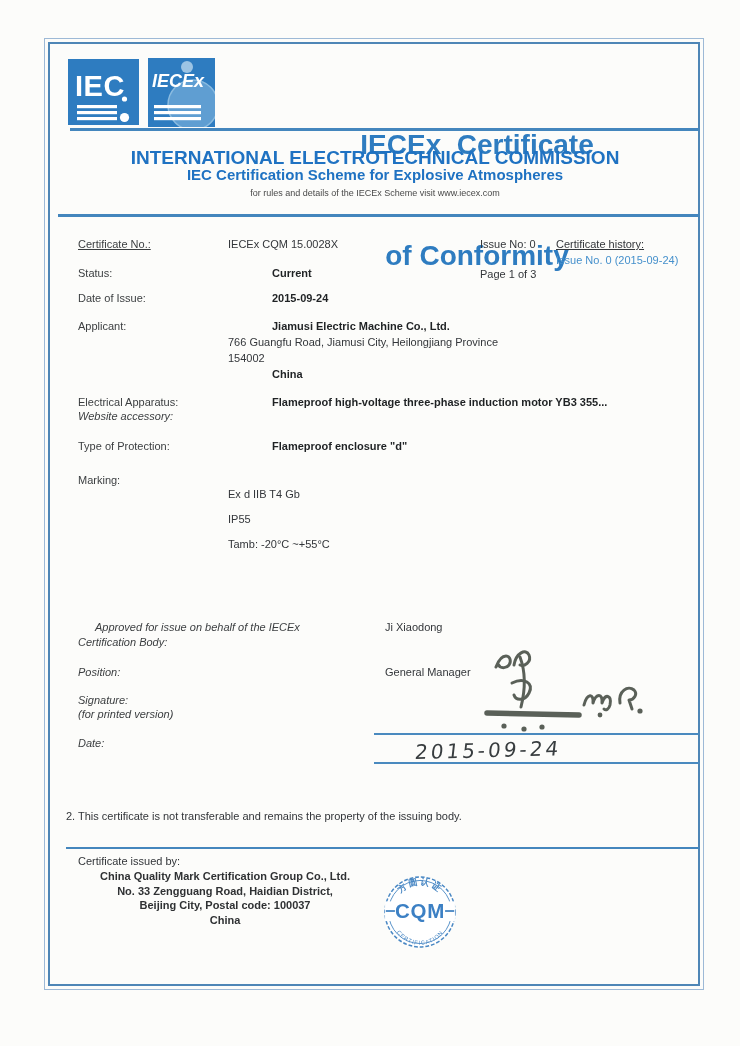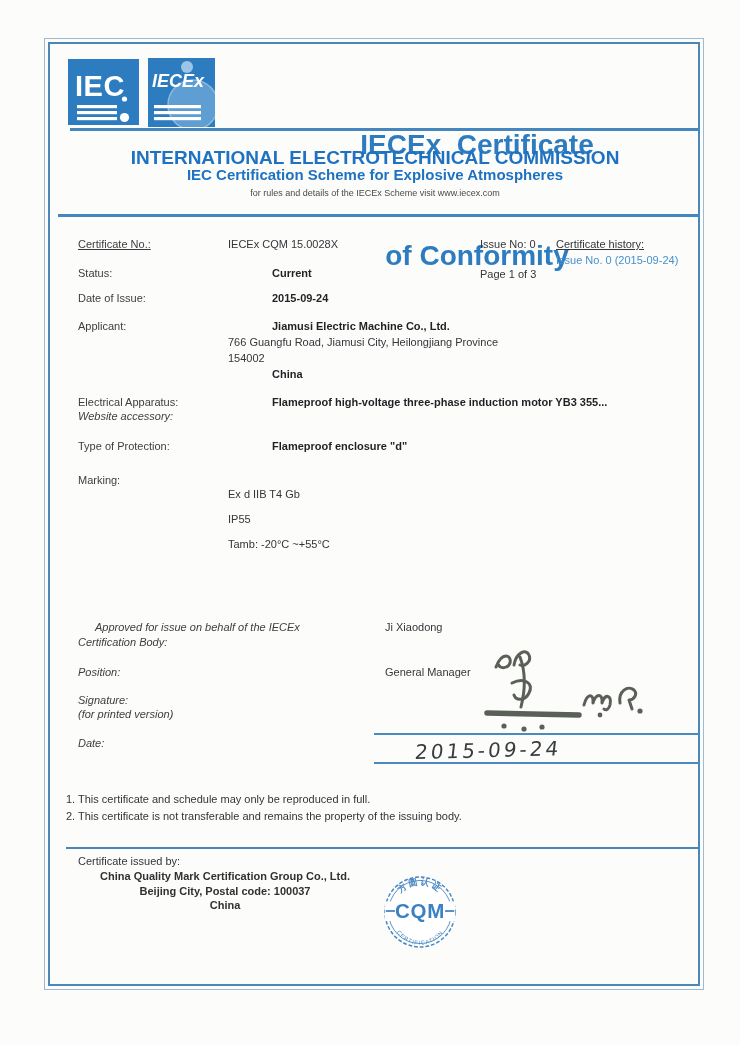--- a/index.html
+++ b/index.html
@@ -149,28 +149,28 @@
       <circle cx="62" cy="84" r="2.6"></circle>
       <circle cx="120" cy="72" r="2.4"></circle>
       <circle cx="160" cy="68" r="2.6"></circle>
     </g>
   </svg>
 
   <div class="rule" style="left:374px;top:733px;width:326px;height:2px;background:#4a8abf;"></div>
   <div class="hand-date">2015-09-24</div>
   <div class="rule" style="left:374px;top:762px;width:326px;height:2px;background:#4a8abf;"></div>
 
-  <div class="abs foot" style="left:66px;top:793px;">1. This certificate and schedule may only be reproduced in full.</div>
   <div class="abs foot" style="left:66px;top:810px;">2. This certificate is not transferable and remains the property of the issuing body.</div>
 
   <div class="rule" style="left:66px;top:847px;width:634px;height:2px;"></div>
 
   <div class="abs foot" style="left:78px;top:855px;">Certificate issued by:</div>
   <div class="issuer-block">
     <div>China Quality Mark Certification Group Co., Ltd.</div>
+    <div>No. 33 Zengguang Road, Haidian District,</div>
     <div>Beijing City, Postal code: 100037</div>
     <div>China</div>
   </div>
 
   <svg class="abs" style="left:378px;top:874px;" width="84" height="76" viewBox="0 0 100 100">
     <defs>
       <path id="sealTop" d="M 16 48 A 34 34 0 0 1 84 48"></path>
       <path id="sealBottom" d="M 13 56 A 37 37 0 0 0 87 56"></path>
     </defs>
     <circle cx="50" cy="50" r="46" fill="#ffffff" stroke="#4a88c4" stroke-width="2" stroke-dasharray="5 2.5"></circle>

